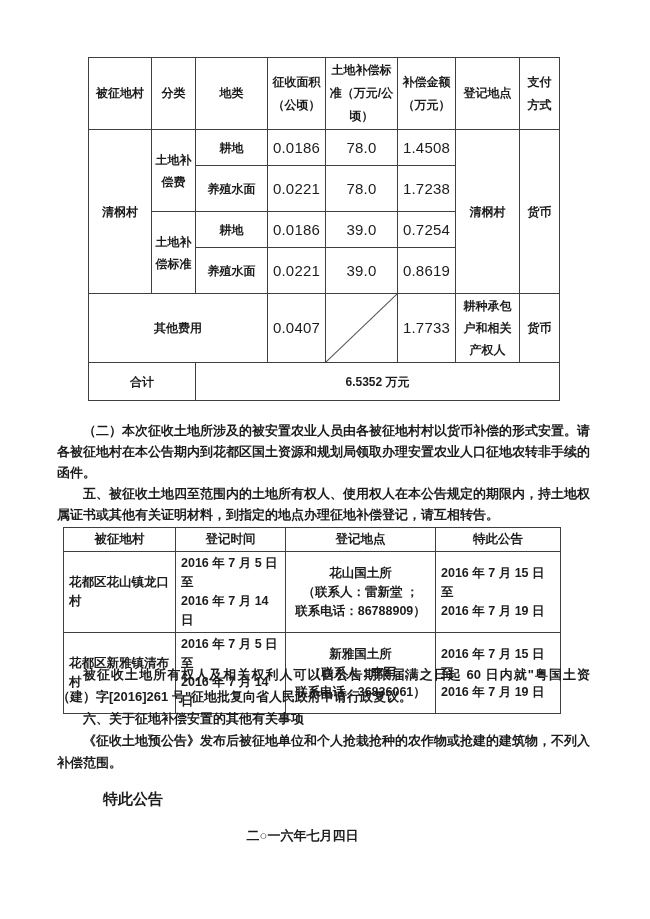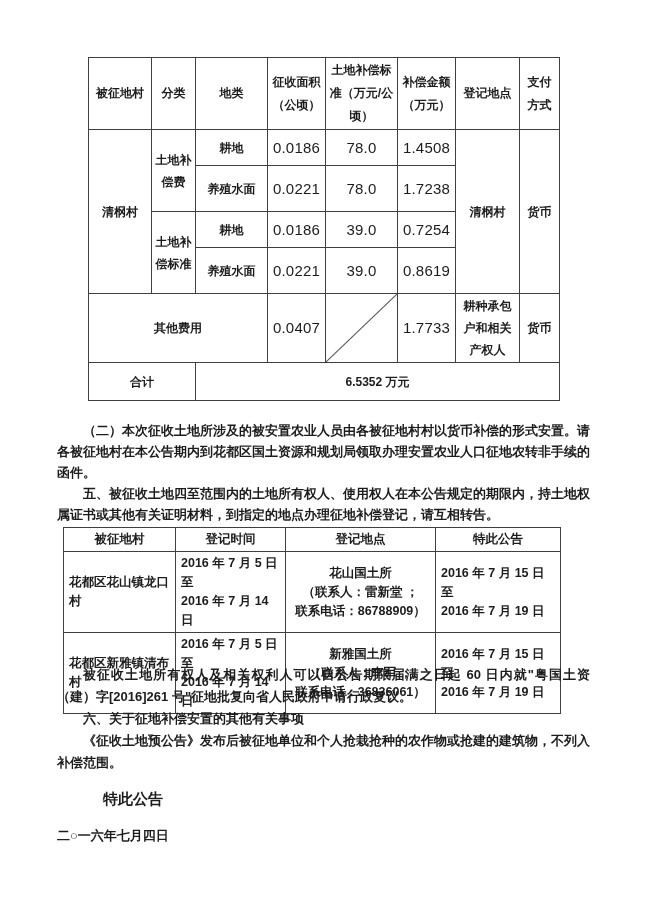--- a/index.html
+++ b/index.html
@@ -29,21 +29,21 @@
   .t2 .lft{text-align:left;}
   
   .blk1{position:absolute;left:57px;top:420px;width:533px;}
   .blk2{position:absolute;left:57px;top:664px;width:533px;}
   .para{
     font-size:13px;line-height:21px;text-indent:2em;margin:0;
     text-align:justify;
   }
   .blk2 .para{line-height:22px;}
   .closing{font-size:15px;line-height:22px;text-indent:2em;margin:16px;font-family:Liberation Mono, monospace;}
-  .date-line{margin-top:14px;text-align:left;padding-right:42px;font-size:13px;line-height:16px;}
+  .date-line{margin-top:14px;text-align:center;padding-right:42px;font-size:13px;line-height:16px;}
 </style>
 </head>
 <body>
 
 <div class="page">
 
   <table class="t1">
     <colgroup>
       <col style="width:63px">
         <col style="width:44px">

